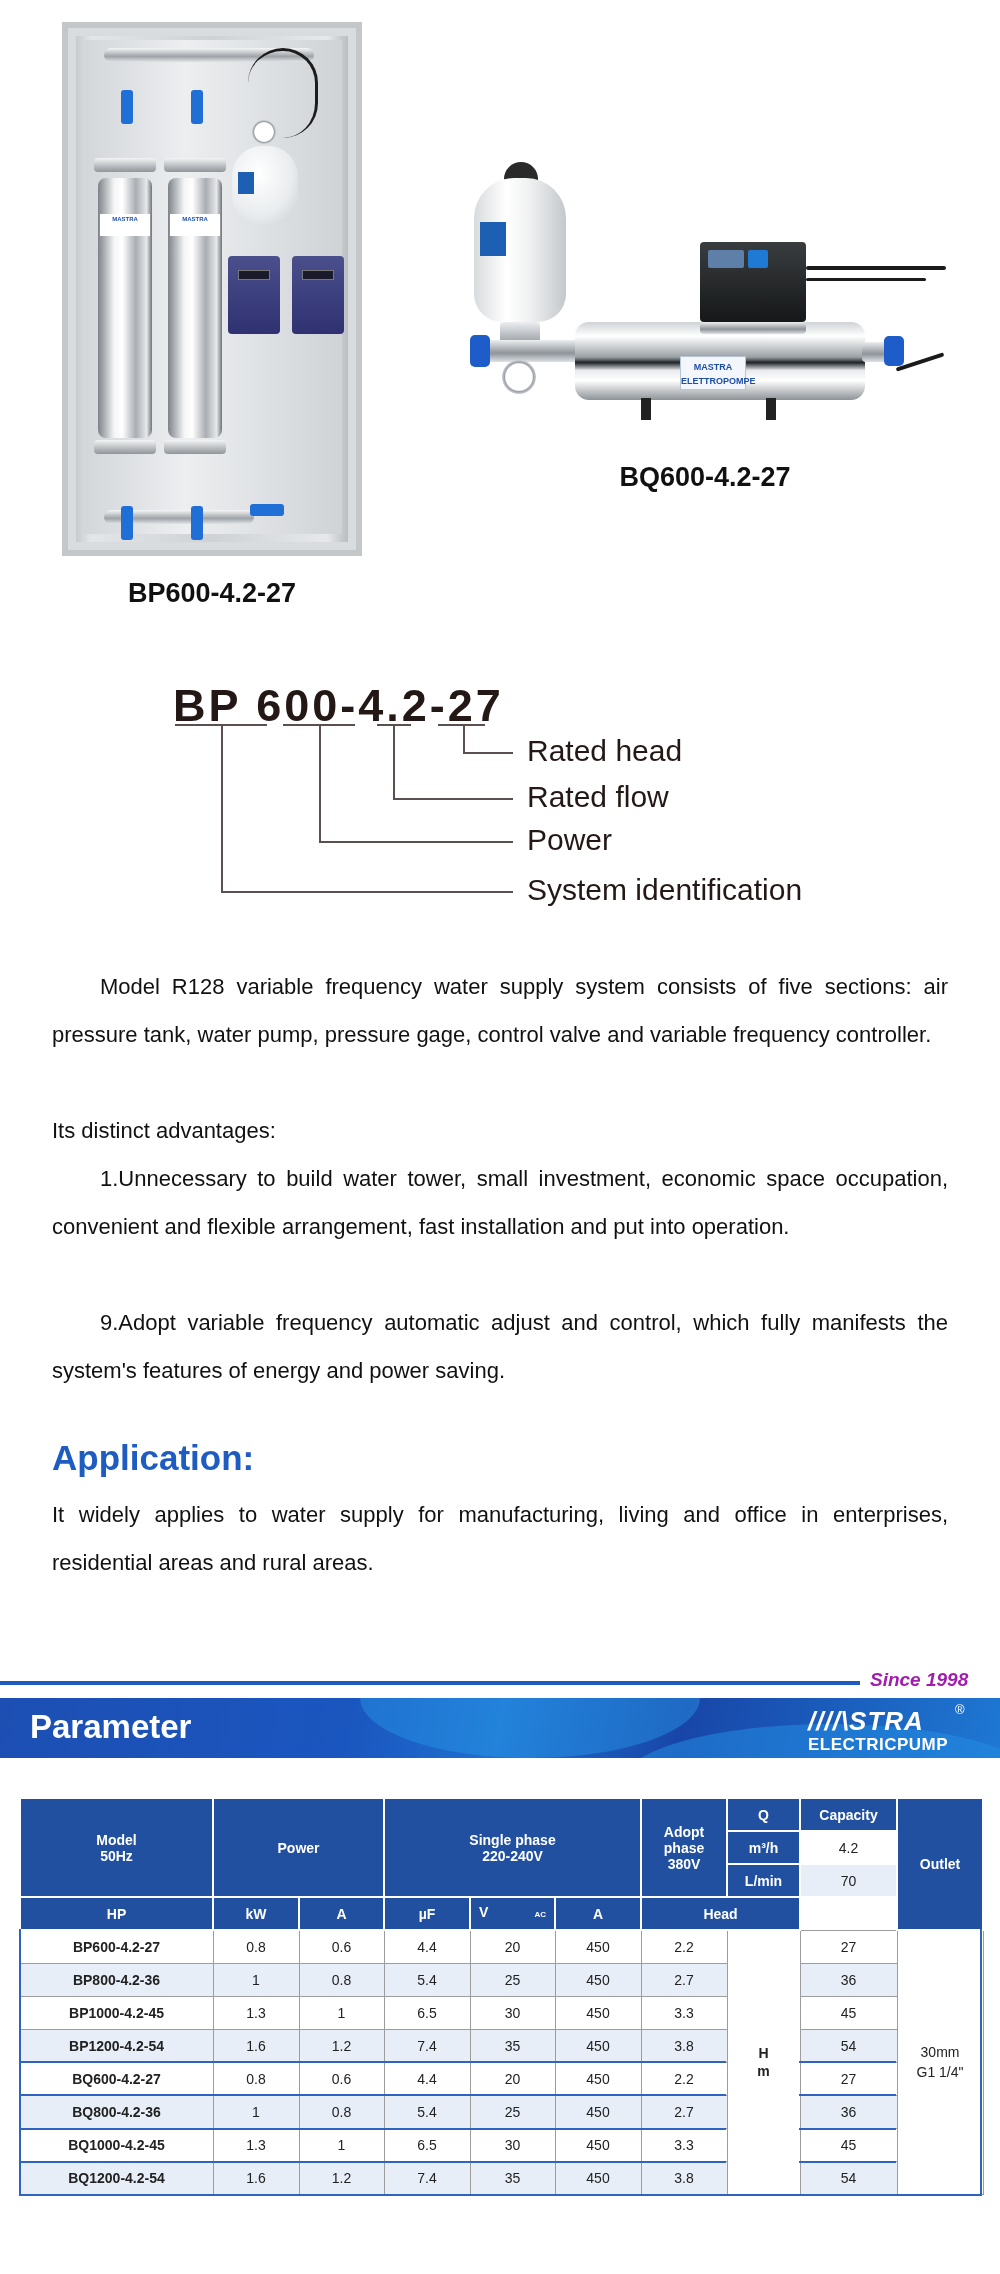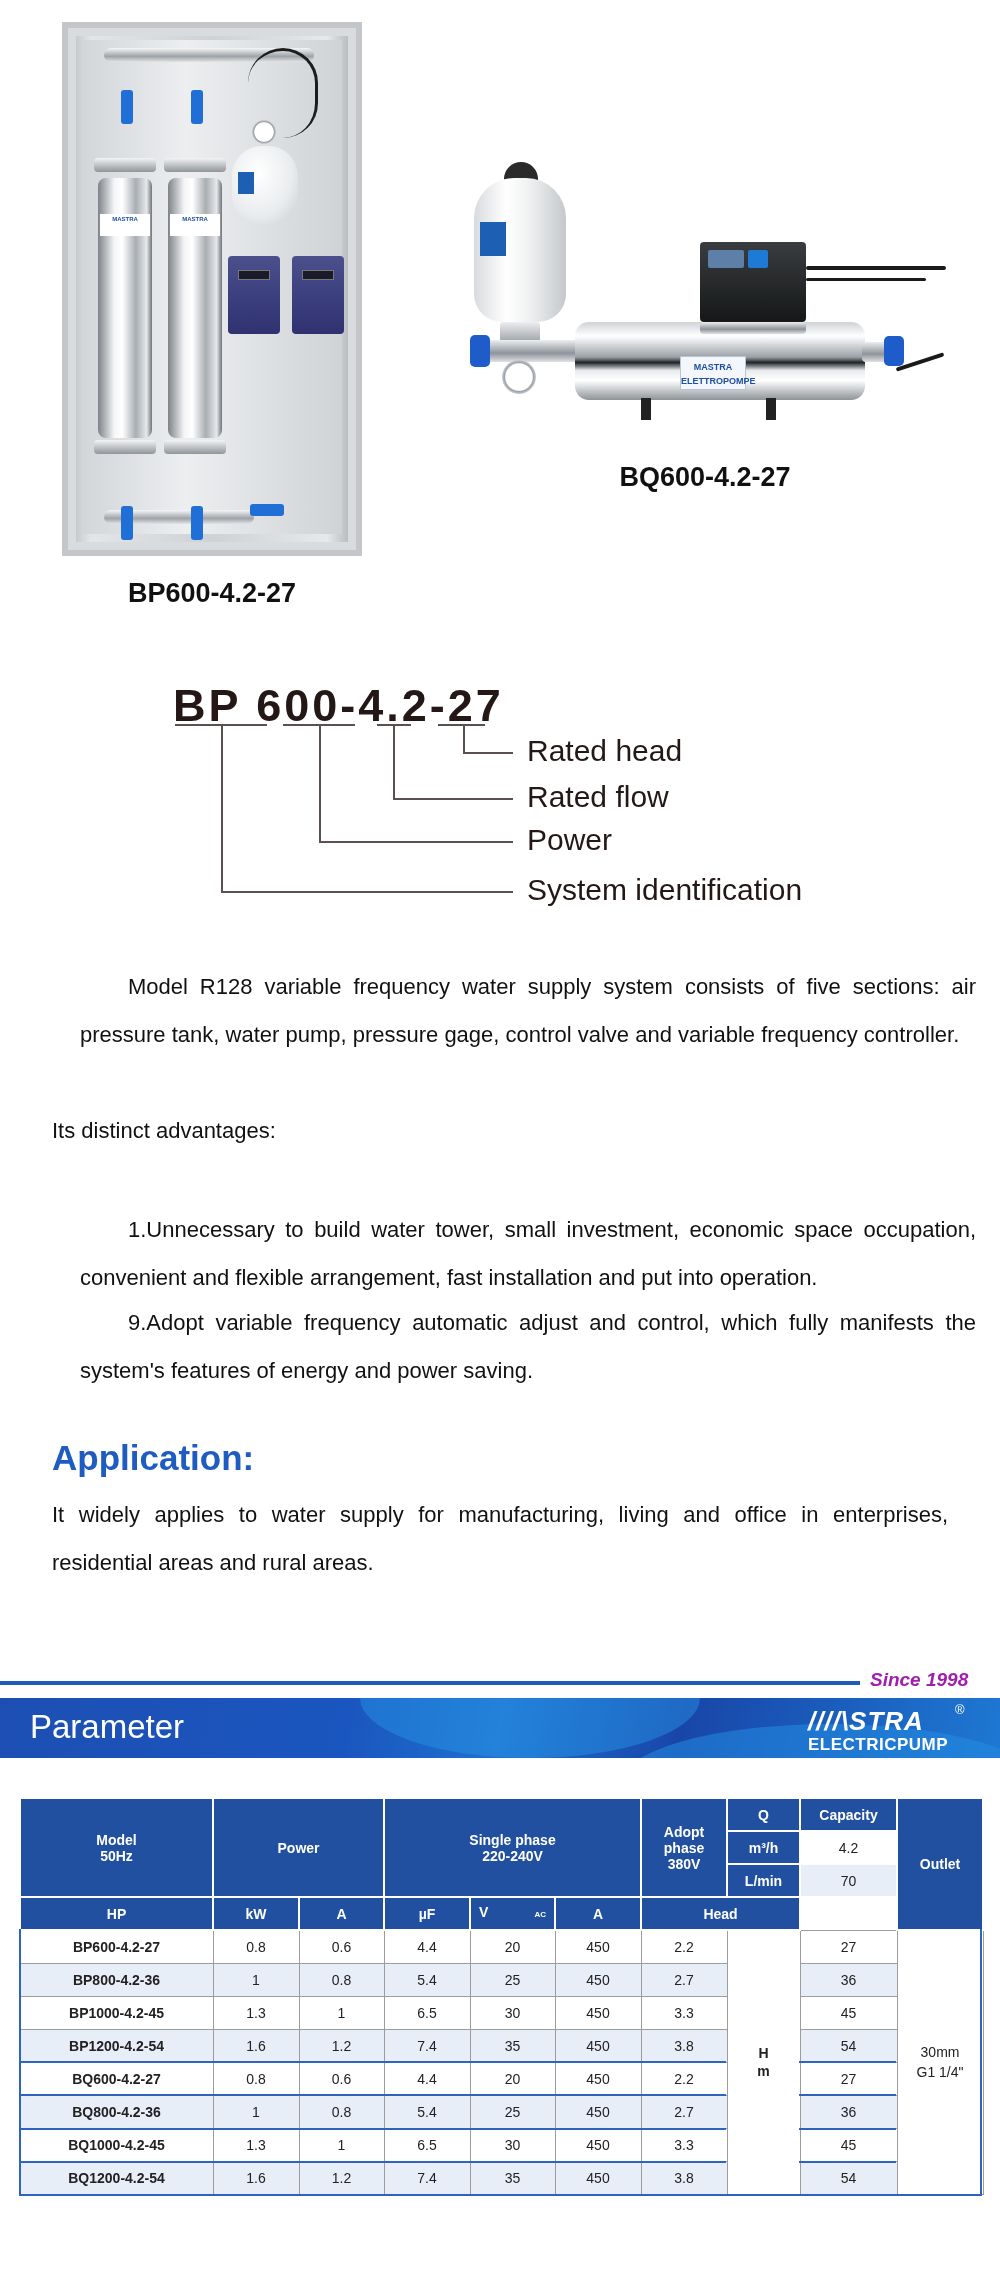--- a/index.html
+++ b/index.html
@@ -42,31 +42,31 @@
 
   
   .code { left: 173px; top: 680px; font-size: 45px; font-weight: bold; letter-spacing: 3px; color: #231815; white-space: pre; }
   .seg { height: 2px; background: #5a5050; }
   .vline { width: 2px; background: #5a5050; }
   .hline { height: 2px; background: #5a5050; }
   .code-label { font-size: 30px; color: #231815; white-space: nowrap; }
 
   
   .para { left: 52px; width: 896px; font-size: 22px; line-height: 48px; color: #111; text-align: justify; text-align-last: left; }
-  .indent { text-indent: 48px; margin-left: 28px; }
+  .indent { text-indent: 48px; }
   .app-title { left: 52px; top: 1438px; font-size: 35px; font-weight: bold; color: #1e5cc2; }
 
   
   .since-line { left: 0; top: 1681px; width: 860px; height: 4px; background: #1f5bbf; }
   .since { left: 870px; top: 1669px; font-size: 19px; font-weight: bold; font-style: italic; color: #a21caf; }
   .banner { left: 0; top: 1698px; width: 1000px; height: 60px; overflow: hidden;
     background: linear-gradient(100deg,#1d4fb3 0%,#1a56bf 35%,#1f71cf 50%,#1846a8 68%,#1e78d3 100%); }
   .banner-wave1 { left: 360px; top: -60px; width: 340px; height: 120px; border-radius: 50%; background: rgba(40,150,230,0.45); }
   .banner-wave2 { left: 620px; top: 26px; width: 420px; height: 120px; border-radius: 50%; background: rgba(35,140,225,0.55); }
-  .banner-title { left: 30px; top: 10px; font-size: 33px; font-weight: normal; color: #ffffff; text-align: right; }
+  .banner-title { left: 30px; top: 10px; font-size: 33px; font-weight: bold; color: #ffffff; text-align: right; }
   .logo-mark { left: 808px; top: 8px; font-size: 26px; font-weight: bold; font-style: italic; color: #fff; letter-spacing: 1px; }
   .logo-reg { left: 955px; top: 4px; font-size: 13px; color: #fff; }
   .logo-sub { left: 808px; top: 37px; font-size: 17px; font-weight: bold; color: #fff; letter-spacing: 0.5px; }
 
   
   .tbl { left: 19px; top: 1797px; width: 963px; border-collapse: collapse; table-layout: fixed;
     font-family: "Liberation Sans", sans-serif; }
   .tbl td { text-align: center; vertical-align: middle; font-size: 14px; }
   .th { background: #2150a0; color: #ffffff; font-weight: bold; border: 2px solid #ffffff; line-height: 16px; }
   .tbl .cell { color: #222; border: 1px solid #9c9c9c; height: 33px; }
@@ -161,21 +161,21 @@
   <div class="abs hline" style="left:221px;top:891px;width:292px;"></div>
 
   <div class="abs code-label" style="left:527px;top:734px;">Rated head</div>
   <div class="abs code-label" style="left:527px;top:780px;">Rated flow</div>
   <div class="abs code-label" style="left:527px;top:823px;">Power</div>
   <div class="abs code-label" style="left:527px;top:873px;">System identification</div>
 </div>
 
 <p class="abs para indent" style="top:963px;">Model R128 variable frequency water supply system consists of five sections: air pressure tank, water pump, pressure gage, control valve and variable frequency controller.</p>
 <p class="abs para" style="top:1107px;">Its distinct advantages:</p>
-<p class="abs para indent" style="top:1206px;">1.Unnecessary to build water tower, small investment, economic space occupation, convenient and flexible arrangement, fast installation and put into operation.</p>
+<p class="abs para indent" style="top:1155px;">1.Unnecessary to build water tower, small investment, economic space occupation, convenient and flexible arrangement, fast installation and put into operation.</p>
 <p class="abs para indent" style="top:1299px;">9.Adopt variable frequency automatic adjust and control, which fully manifests the system's features of energy and power saving.</p>
 
 <h2 class="abs app-title">Application:</h2>
 <p class="abs para" style="top:1491px;">It widely applies to water supply for manufacturing, living and office in enterprises, residential areas and rural areas.</p>
 
 <div class="abs since-line"></div>
 <div class="abs since">Since 1998</div>
 <div class="abs banner">
   <div class="abs banner-wave1"></div>
   <div class="abs banner-wave2"></div>

